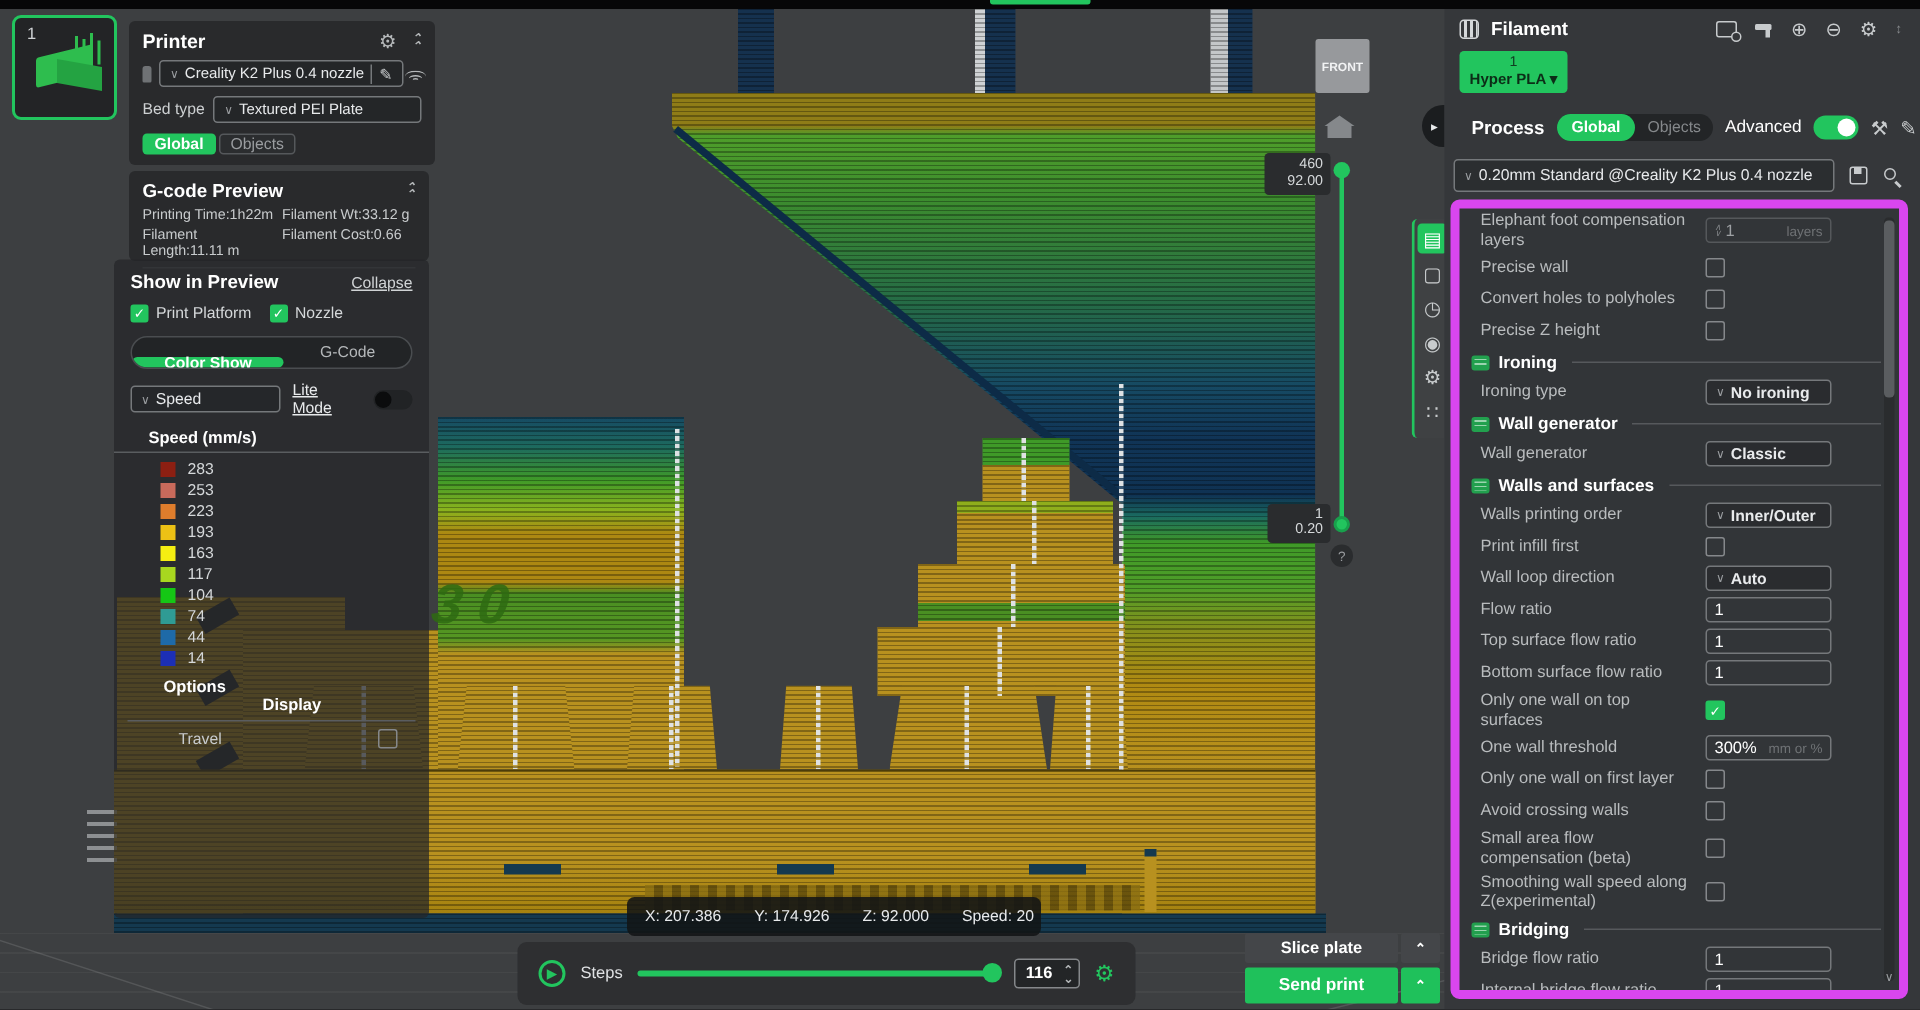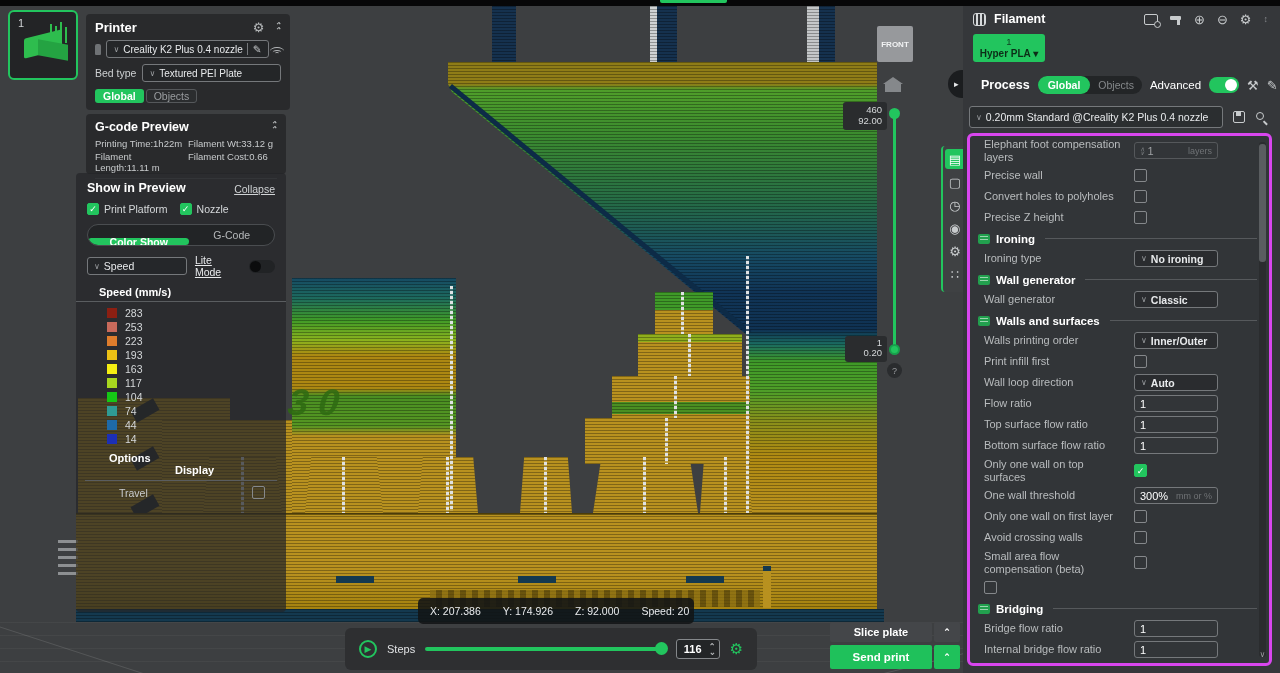--- a/index.html
+++ b/index.html
@@ -34,21 +34,21 @@
   #rpanel{left:963px;top:6px;width:317px;height:667px;background:#35373a;color:#d5d8da;}
   .icn{color:#c8cbcd;font-size:13px;line-height:13px;}
   .pill{background:#232527;border-radius:10px;height:18px;display:flex;align-items:center;font-size:10.5px;}
   .pill .on{background:#22c55e;color:#fff;font-weight:bold;border-radius:9px;padding:0 10px;height:18px;display:flex;align-items:center;}
   .pill .off{color:#85888b;padding:0 8px;}
   .toggle{width:30px;height:16px;border-radius:8px;background:#22c55e;position:relative;}
   .toggle i{position:absolute;top:2px;right:2px;width:12px;height:12px;border-radius:50%;background:#fff;}
   .toggle.dark{background:#212325;width:26px;height:13px;}
   .toggle.dark i{left:1px;top:1px;width:11px;height:11px;background:#0b0c0d;}
   
-  #slist{position:absolute;left:4px;right:8px;top:127px;bottom:7px;border:3px solid #d946ef;border-radius:6px;background:#323538;overflow:hidden;}
+  #slist{position:absolute;left:4px;right:8px;top:127px;bottom:7px;border:6px solid #d946ef;border-radius:6px;background:#323538;overflow:hidden;}
   .srow{display:flex;align-items:center;padding:2px 30px 2px 14px;min-height:21px;}
   .srow .lbl{width:150px;padding-right:6px;font-size:11px;line-height:12.5px;color:#b9bcbe;}
   .srow .ctrl{width:86px;display:flex;align-items:center;}
   .inp{display:flex;align-items:center;border:1px solid #75787b;border-radius:3px;height:17px;width:84px;padding:0 5px;font-size:11px;color:#fff;gap:3px;}
   .inp .unit{margin-left:auto;color:#6f7275;font-size:9px;}
   .inp.dis{border-color:#55585b;color:#9ea1a4;}
   .inp .spin{display:flex;flex-direction:column;font-size:6px;line-height:4px;color:#7d8083;}
   .sec{display:flex;align-items:center;gap:6px;padding:3px 12px 2px 8px;min-height:20px;}
   .sec b{color:#fff;font-size:11.5px;}
   .sec .line{flex:1;border-top:1px solid #56595c;margin-left:4px;}
@@ -560,20 +560,21 @@
               <span class="cbx"></span>
             </span>
           </div>
           <div class="srow">
             <span class="lbl">Small area flow compensation (beta)</span>
             <span class="ctrl">
               <span class="cbx"></span>
             </span>
           </div>
           <div class="srow">
+            <span class="lbl">Smoothing wall speed along Z(experimental)</span>
             <span class="ctrl">
               <span class="cbx"></span>
             </span>
           </div>
           <div class="sec">
             <i class="secic"></i>
             <b>Bridging</b>
             <i class="line"></i>
           </div>
           <div class="srow">

